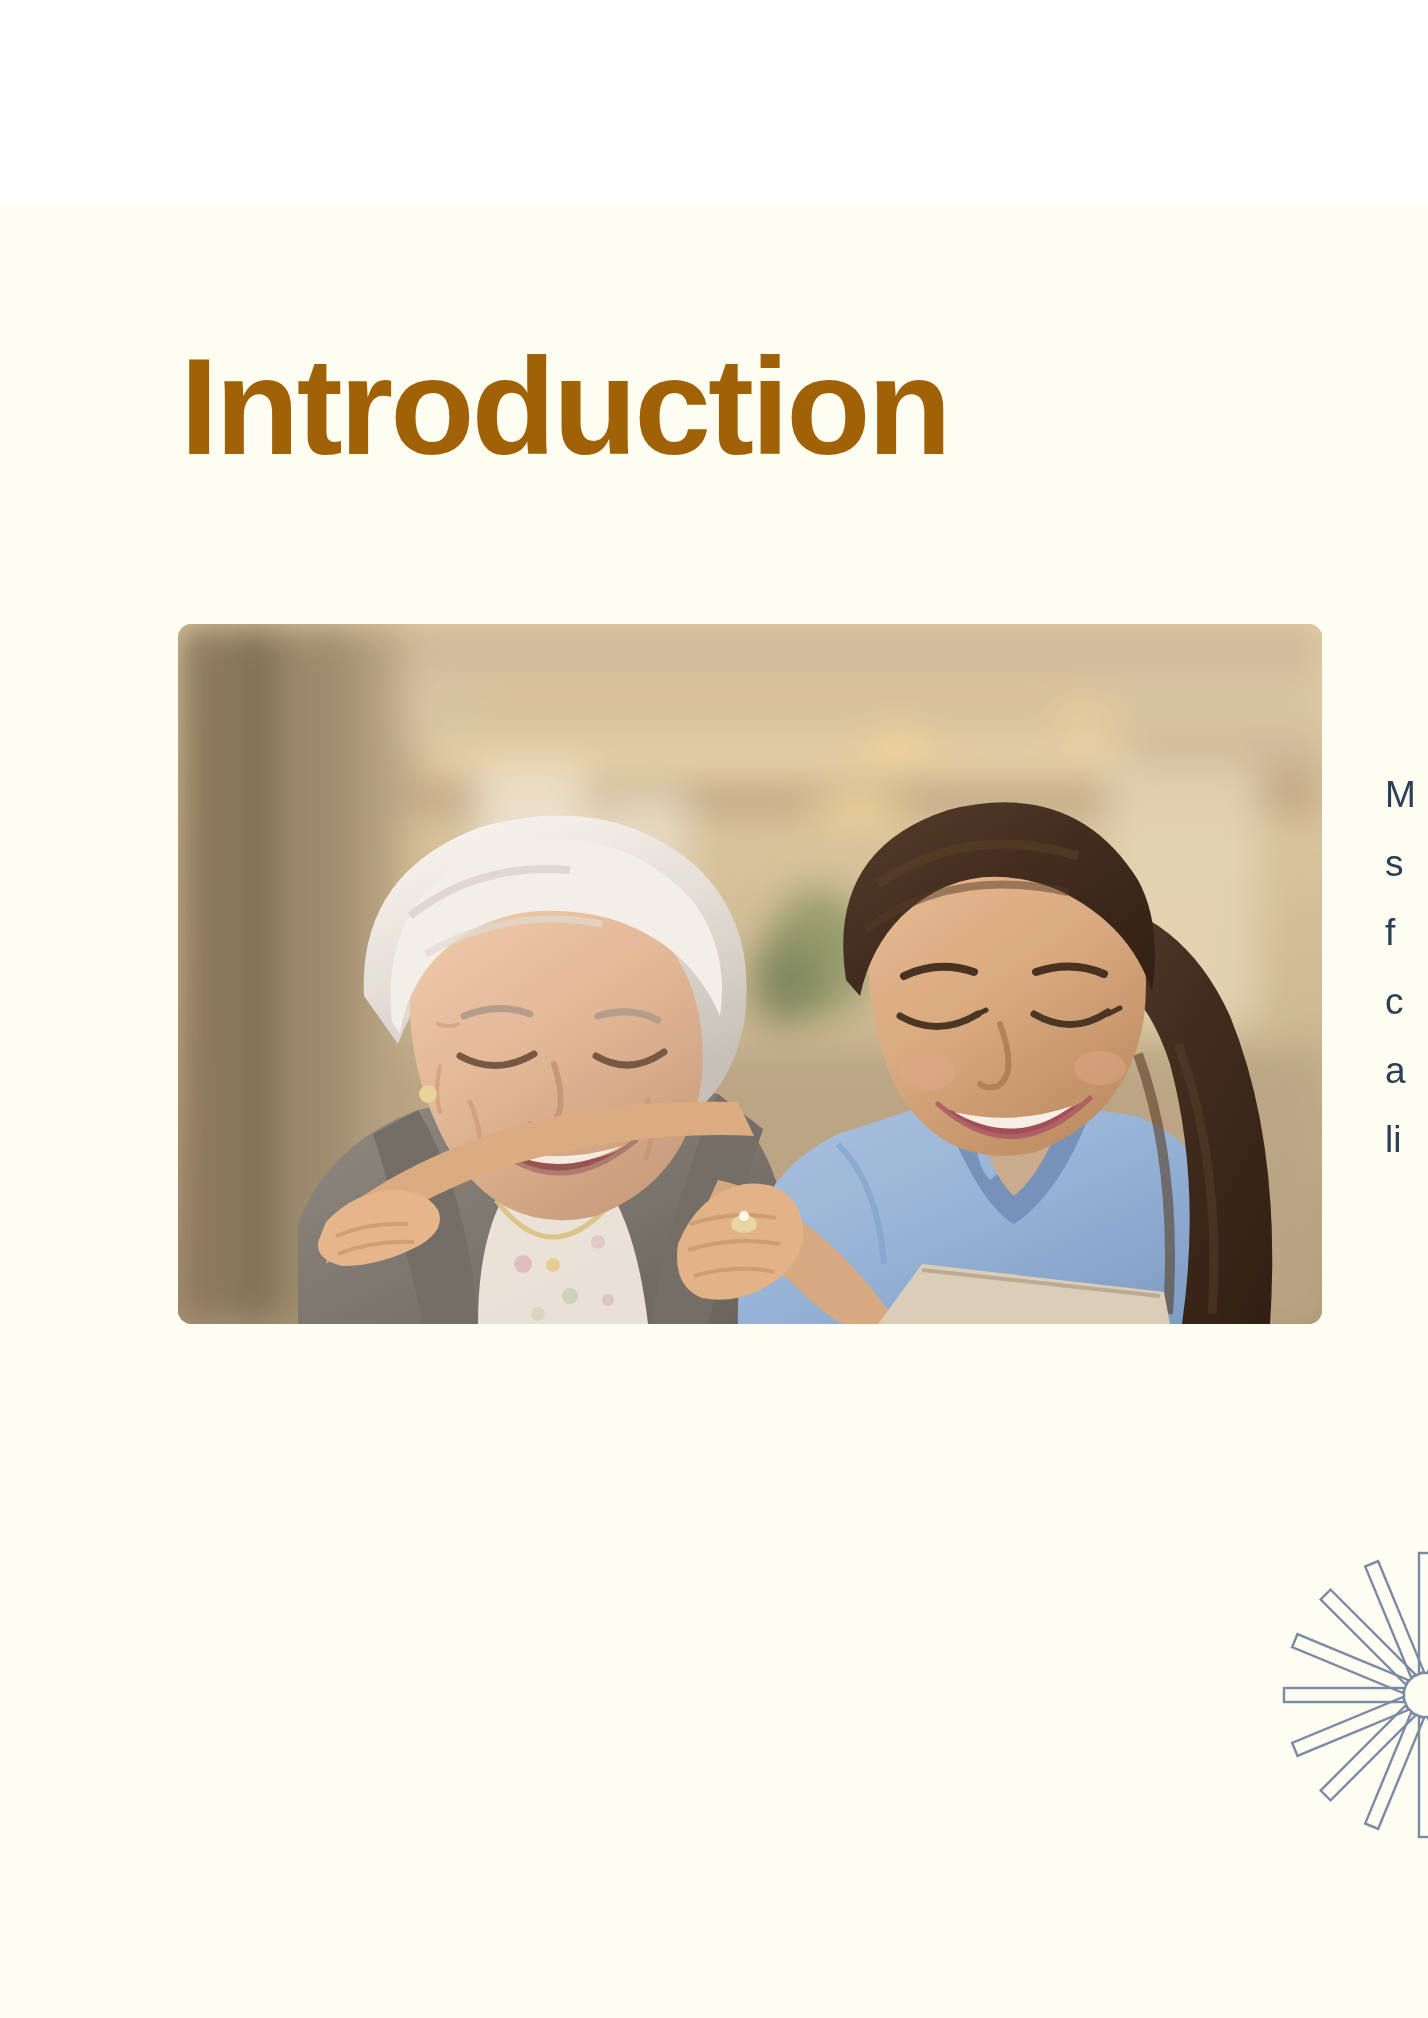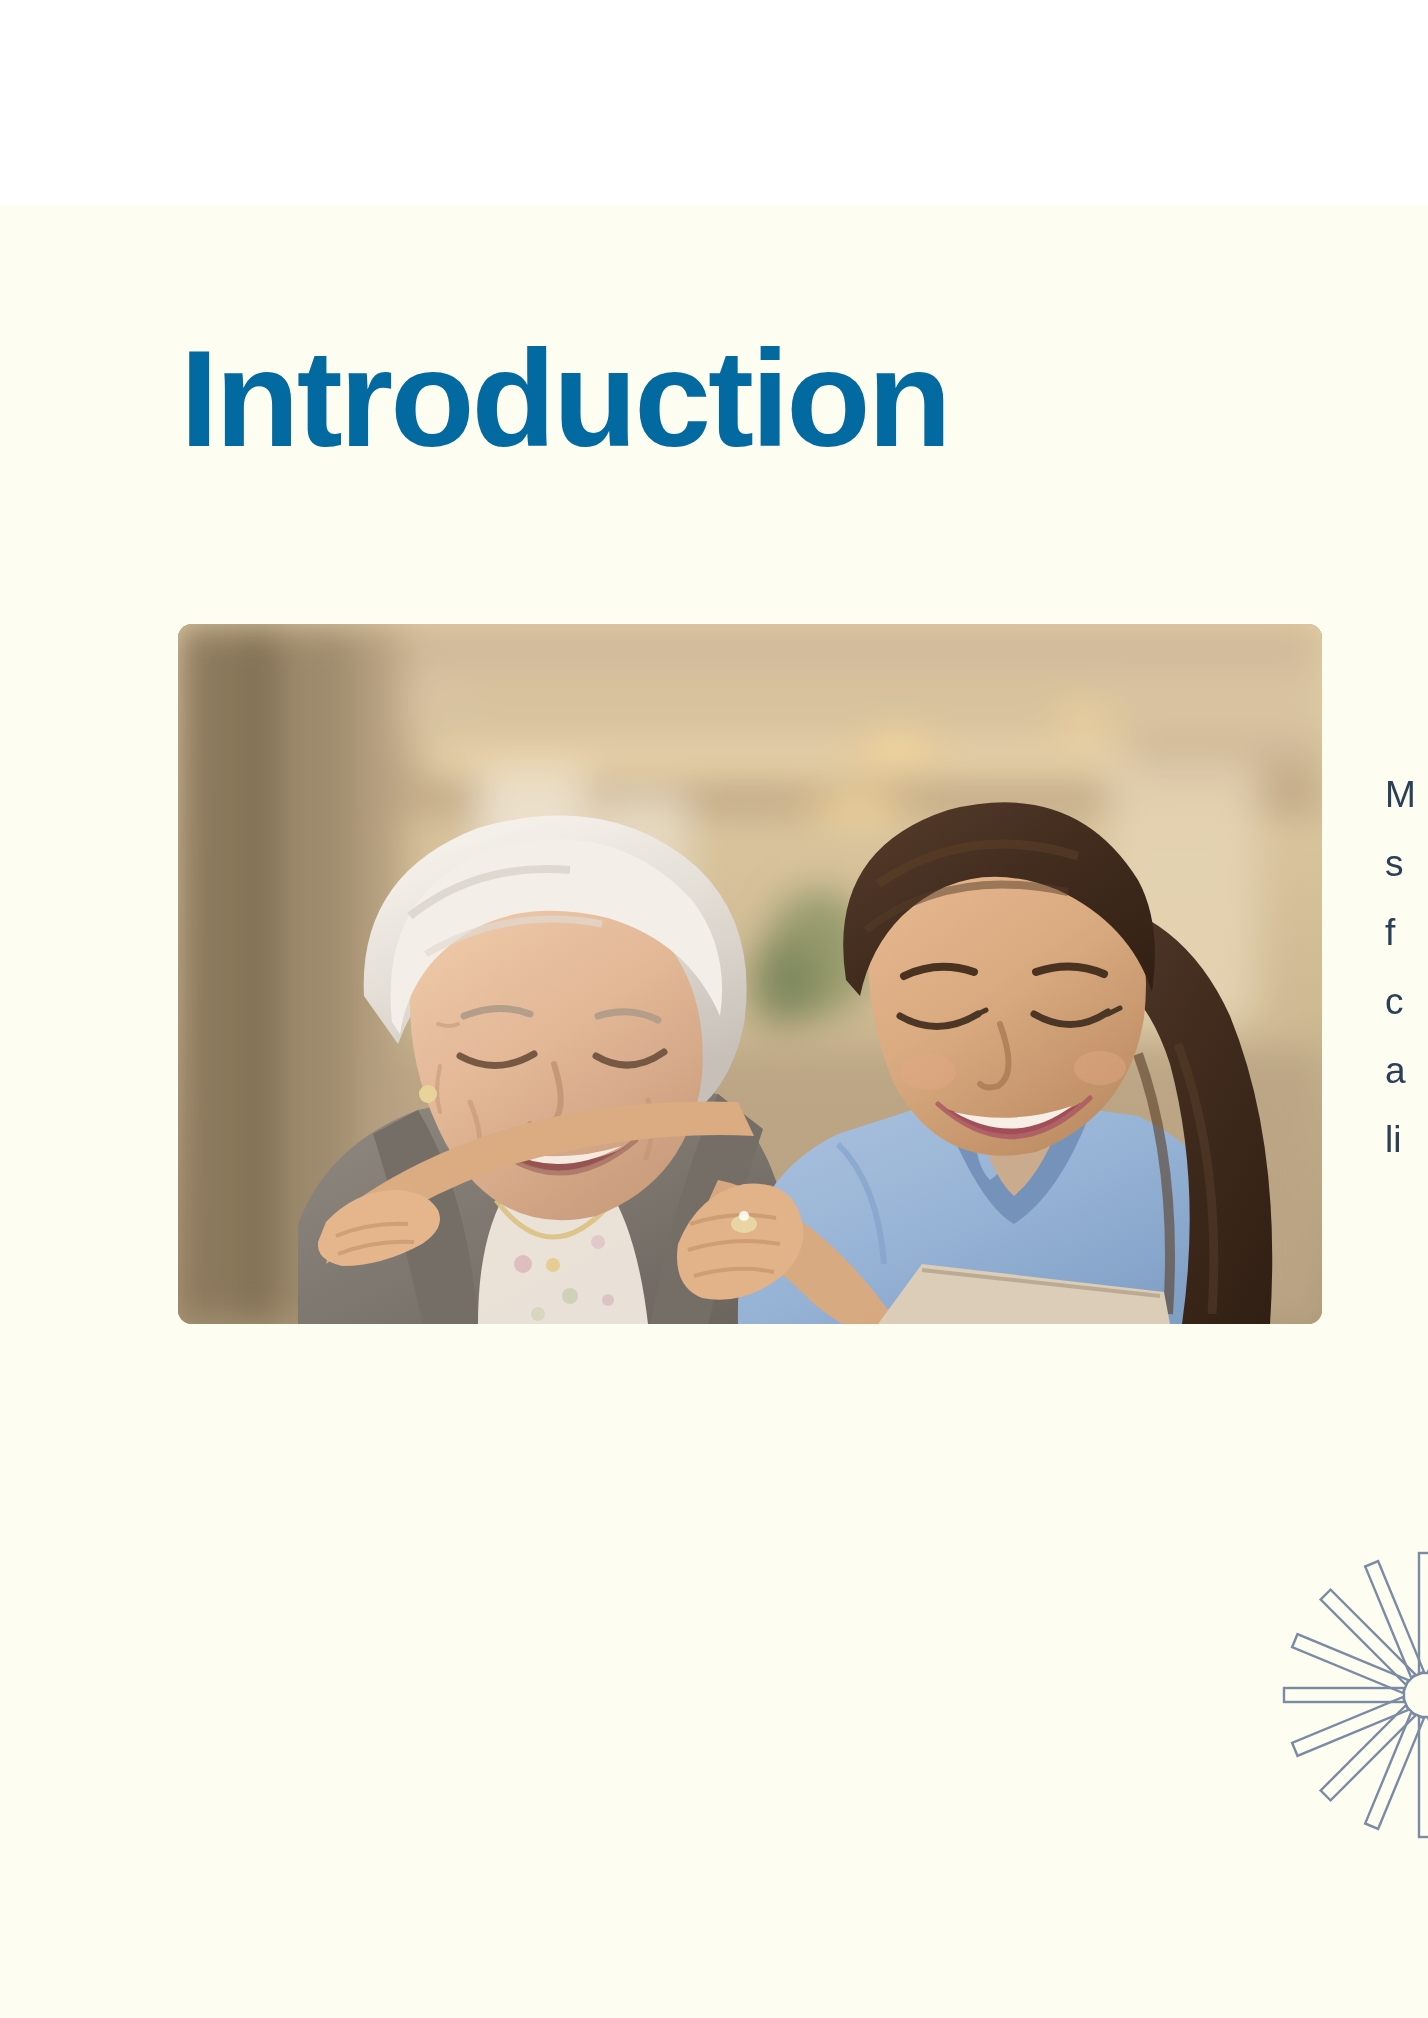--- a/index.html
+++ b/index.html
@@ -16,26 +16,26 @@
     left:0; top:205px;
     width:1428px; height:1813px;
     background:#fdfdf1;
     overflow:hidden;
   }
 
   
   #page-title {
     position:absolute;
     left:180px;
-    top:124px;
+    top:132px;
     font-size:138px;
     line-height:1.0;
     font-weight:900;
     letter-spacing:-3px;
-    color:#0369a1;
+    color:#a16207;
     white-space:nowrap;
   }
 
   
   #photo-frame {
     position:absolute;
     left:178px;
     top:419px;
     width:1144px;
     height:700px;

